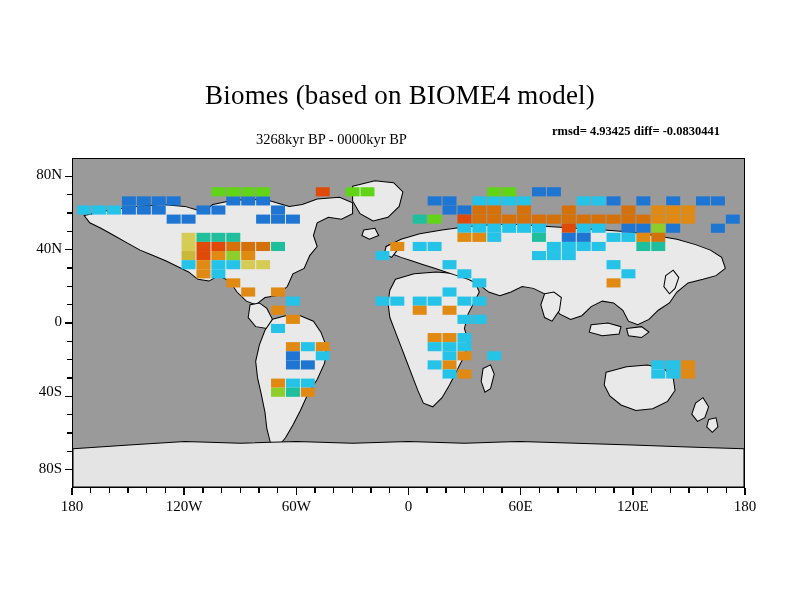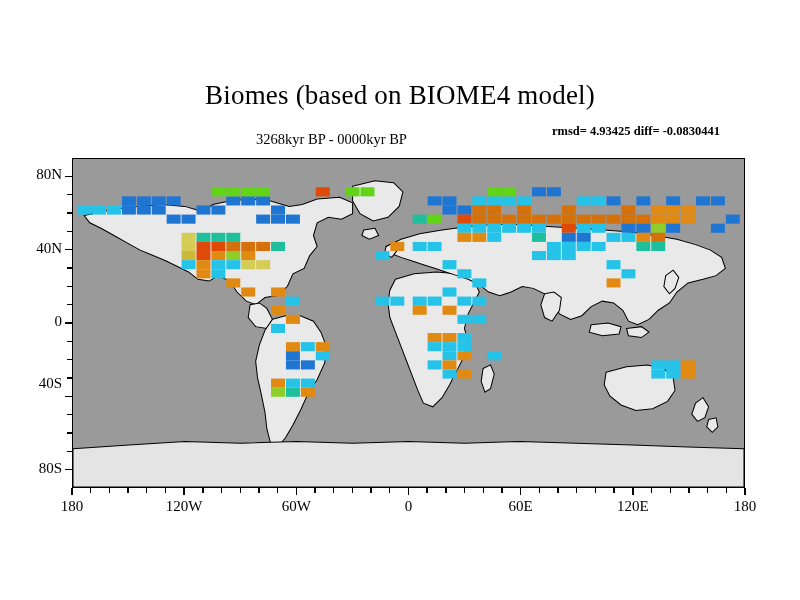--- a/index.html
+++ b/index.html
@@ -291,21 +291,21 @@
           <rect x="700.50" y="61.00" width="15.00" height="10.00" fill="#1f76d2"></rect>
           <rect x="4.50" y="51.00" width="15.00" height="10.00" fill="#25c3e8"></rect>
         </g>
     </svg>
   </div>
 
   <div class="ylab-wrap">
       <div class="ylab" style="top: 176.333px; text-align: right;">80N</div>
       <div class="ylab" style="top: 249.667px;">40N</div>
       <div class="ylab" style="top: 323px;">0</div>
-      <div class="ylab" style="top: 385px;">40S</div>
+      <div class="ylab" style="top: 393px;">40S</div>
       <div class="ylab" style="top: 469.667px;">80S</div>
     </div>
   <div id="axis-decor">
       <div class="tick ytick" style="top: 175.633px;"></div>
       <div class="tick ytick" style="top: 248.967px;"></div>
       <div class="tick ytick" style="top: 322.3px;"></div>
       <div class="tick ytick" style="top: 395.633px;"></div>
       <div class="tick ytick" style="top: 468.967px;"></div>
       <div class="tick ytick minor" style="top: 450.633px;"></div>
       <div class="tick ytick minor" style="top: 432.3px;"></div>

